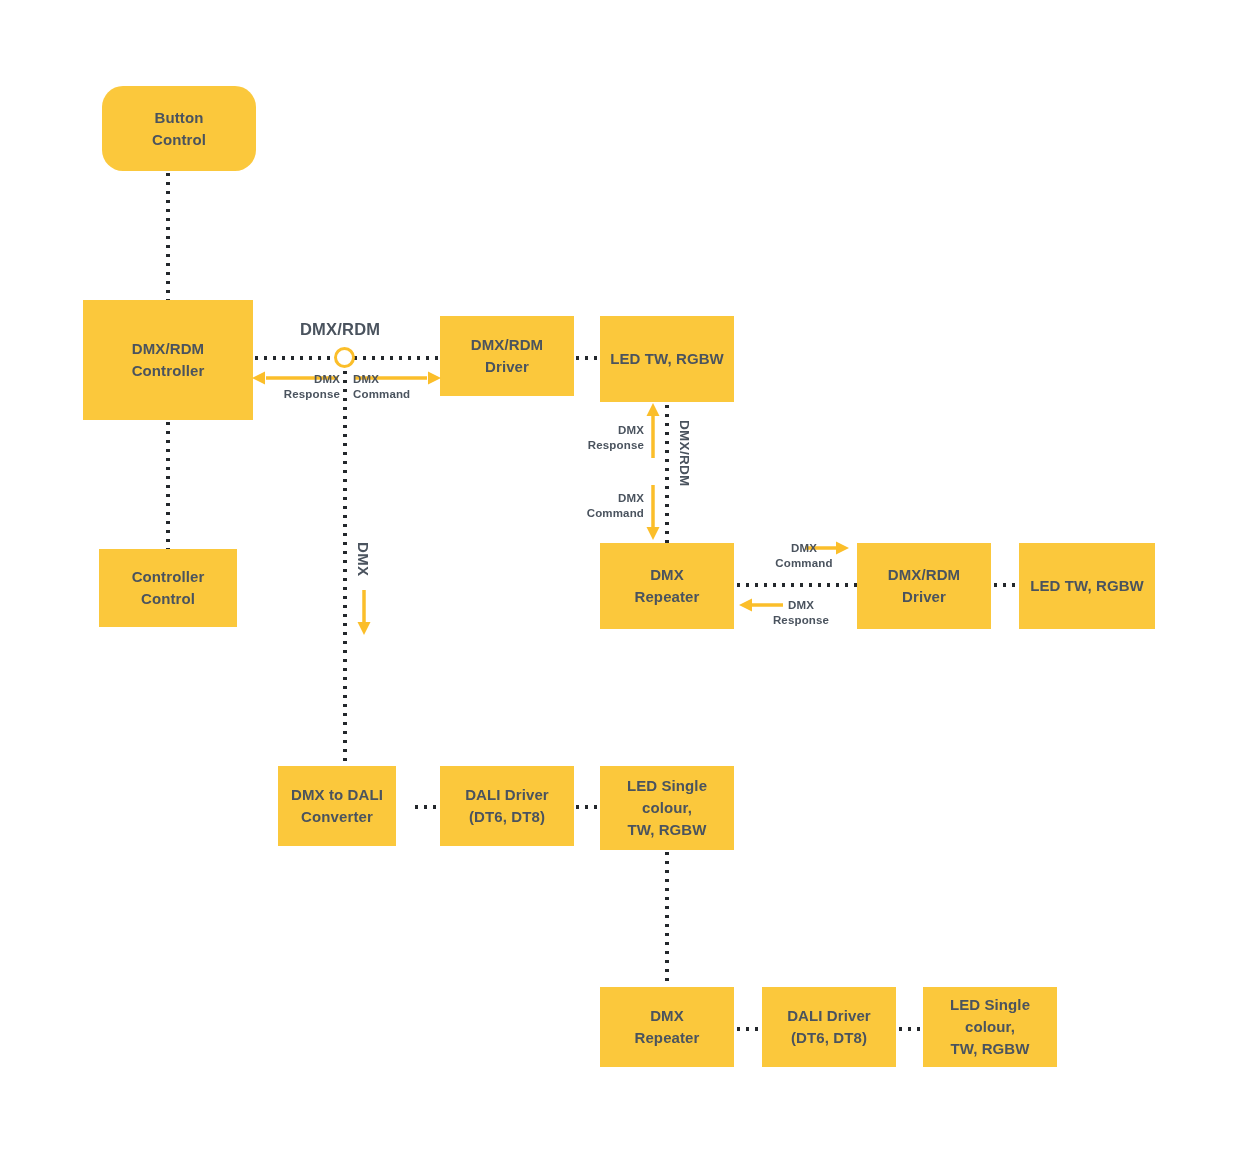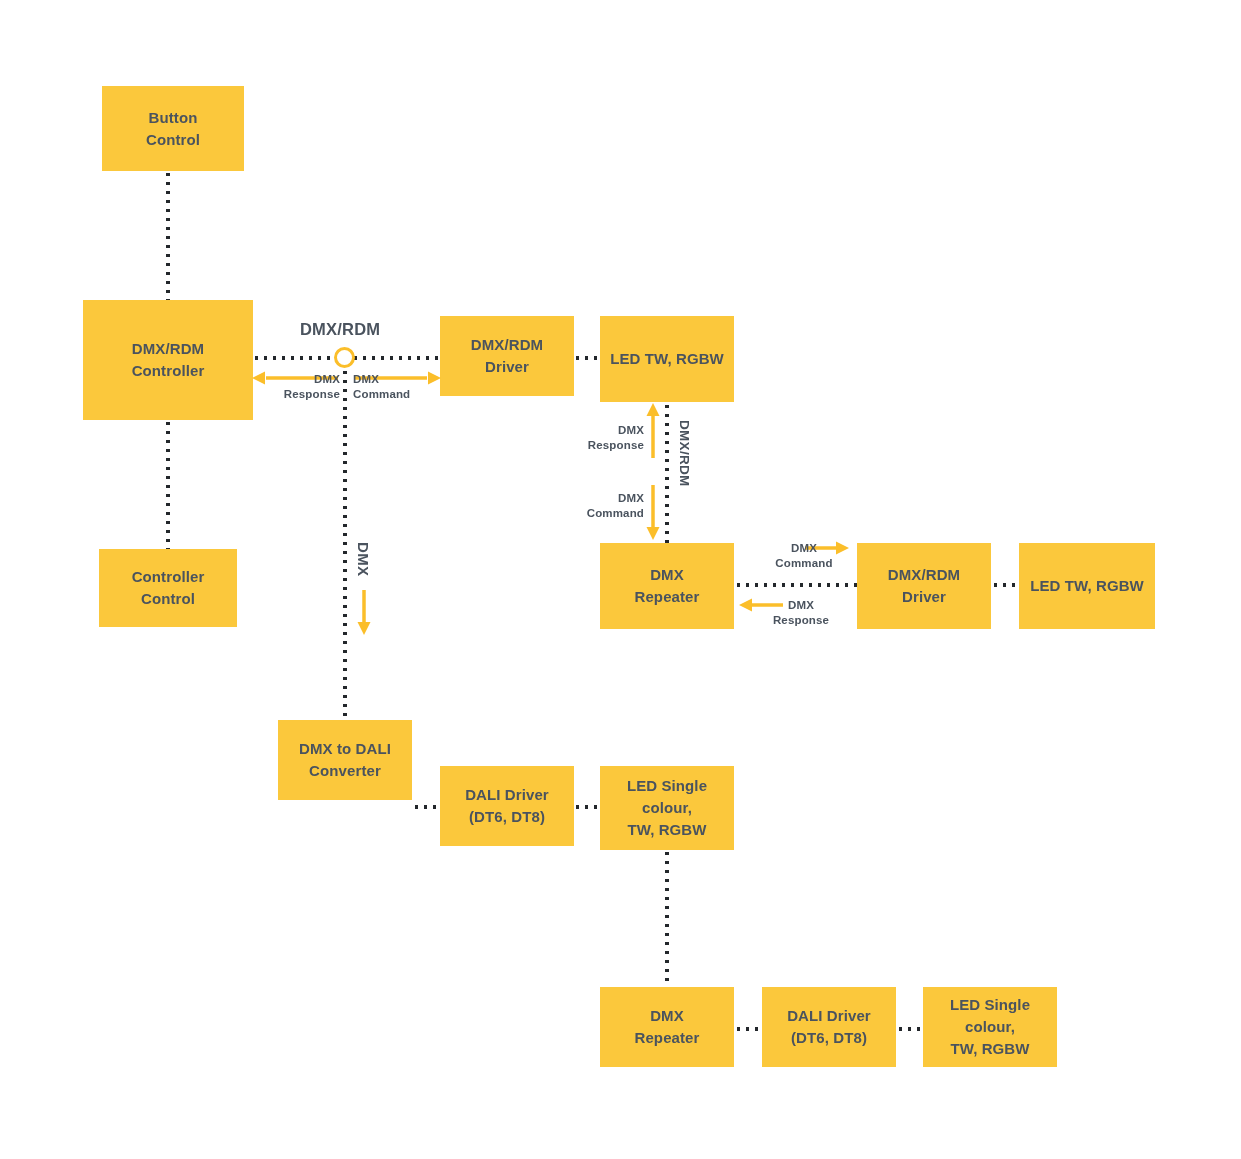--- a/index.html
+++ b/index.html
@@ -213,21 +213,21 @@
 
   <div class="elabel right" style="left:538px; top:491px; width:106px;">DMX
 Command</div>
 
   <div class="elabel center" style="left:744px; top:541px; width:120px;">DMX
 Command</div>
 
   <div class="elabel center" style="left:728px; top:598px; width:146px;">DMX
 Response</div>
 
-  <div class="node" style="left:102px; top:86px; width:142px; height:85px;">
+  <div class="node" style="left:102px; top:86px; width:154px; height:85px;border-radius:21px;">
     <span>Button
 Control</span>
   </div>
 
   <div class="node" style="left:83px; top:300px; width:170px; height:120px;">
     <span>DMX/RDM
 Controller</span>
   </div>
 
   <div class="node" style="left:99px; top:549px; width:138px; height:78px;">
@@ -251,21 +251,21 @@
 
   <div class="node" style="left:857px; top:543px; width:134px; height:86px;">
     <span>DMX/RDM
 Driver</span>
   </div>
 
   <div class="node" style="left:1019px; top:543px; width:136px; height:86px;">
     <span>LED TW, RGBW</span>
   </div>
 
-  <div class="node" style="left:278px; top:720px; width:134px; height:80px;">
+  <div class="node" style="left:278px; top:766px; width:118px; height:80px;">
     <span>DMX to DALI
 Converter</span>
   </div>
 
   <div class="node" style="left:440px; top:766px; width:134px; height:80px;">
     <span>DALI Driver
 (DT6, DT8)</span>
   </div>
 
   <div class="node" style="left:600px; top:766px; width:134px; height:84px;">

